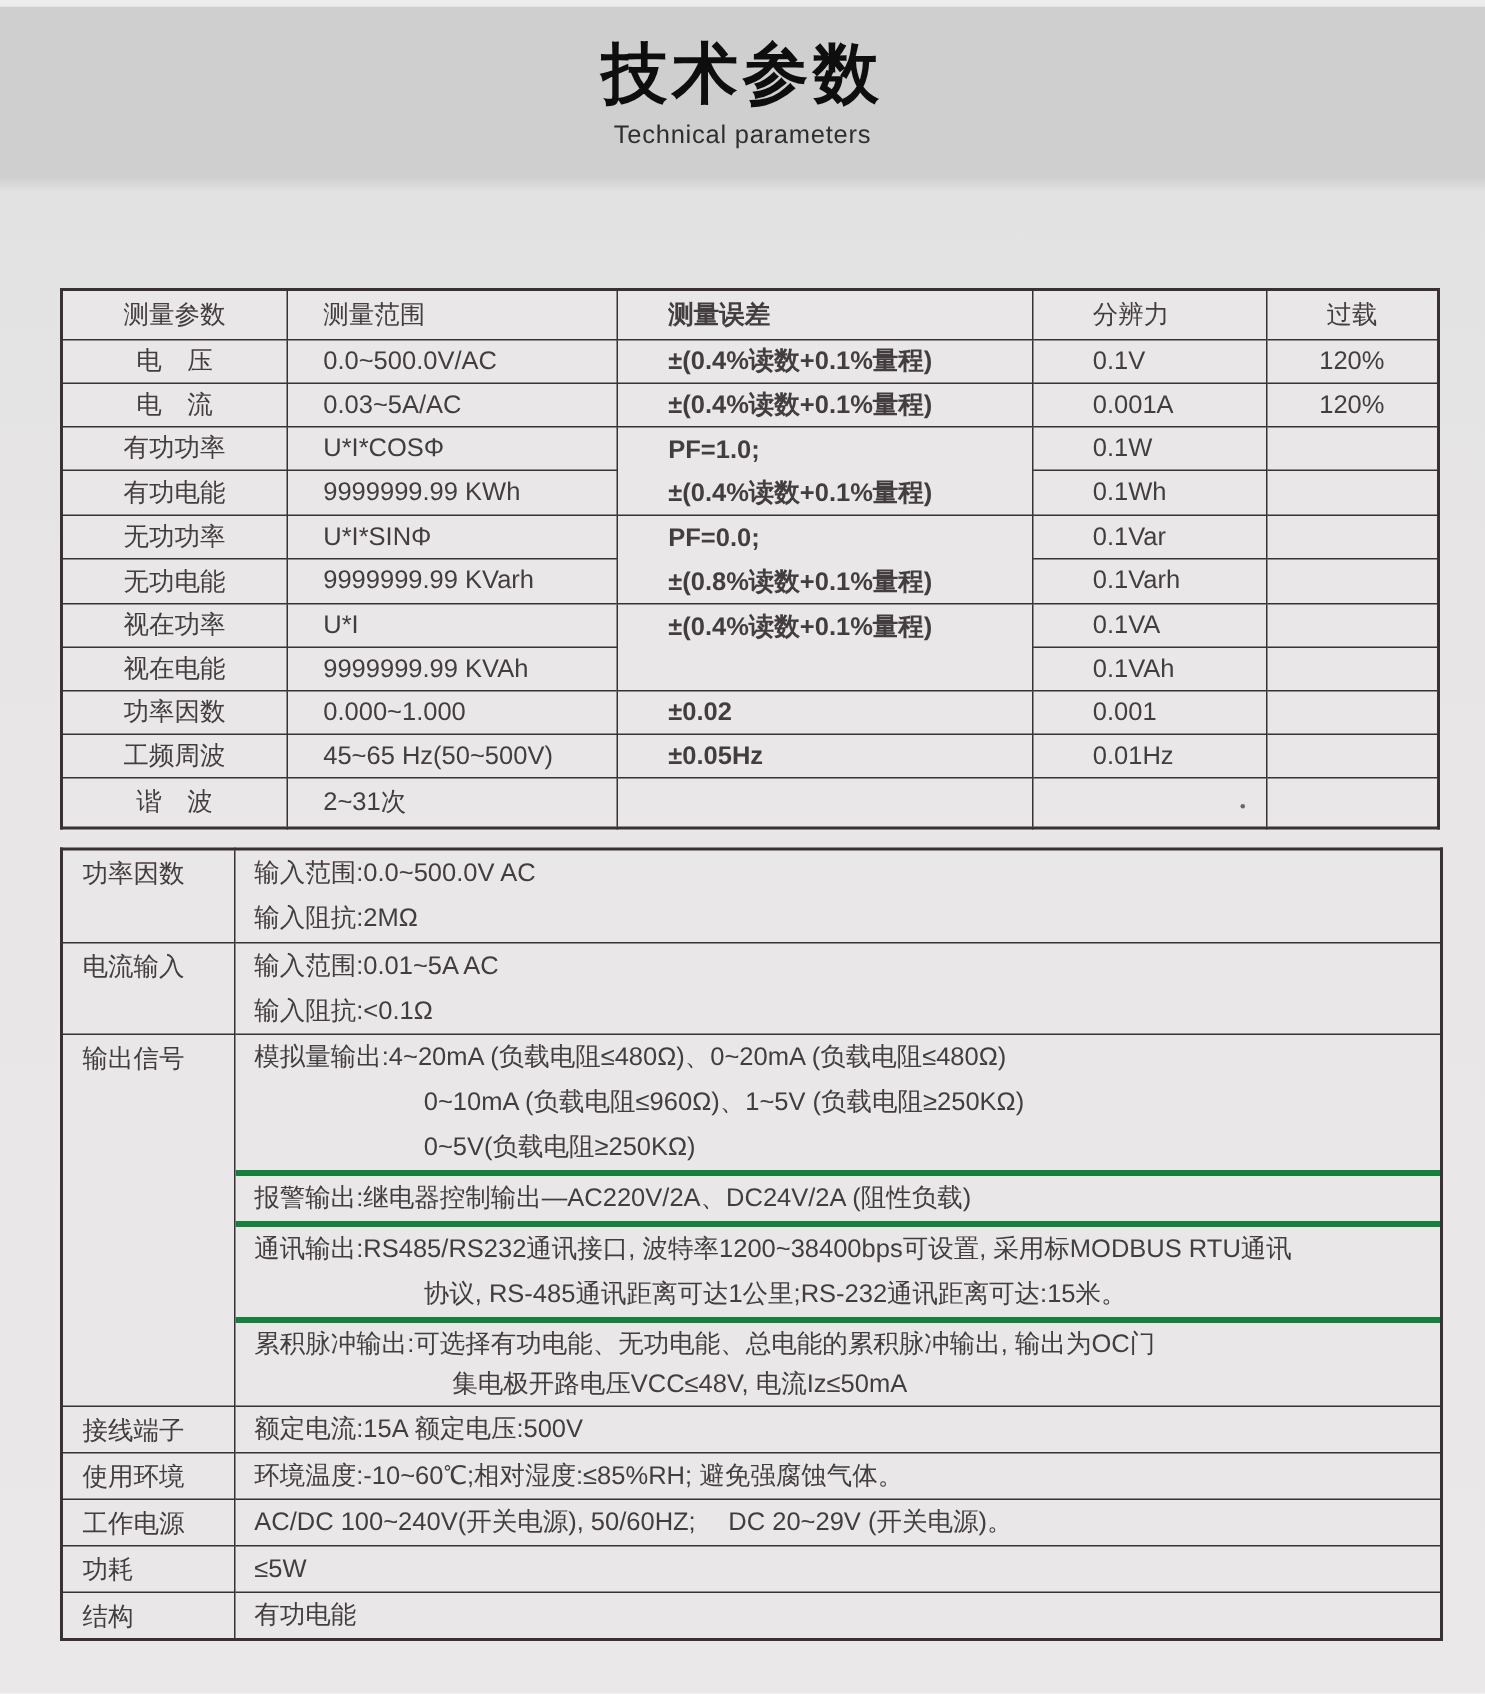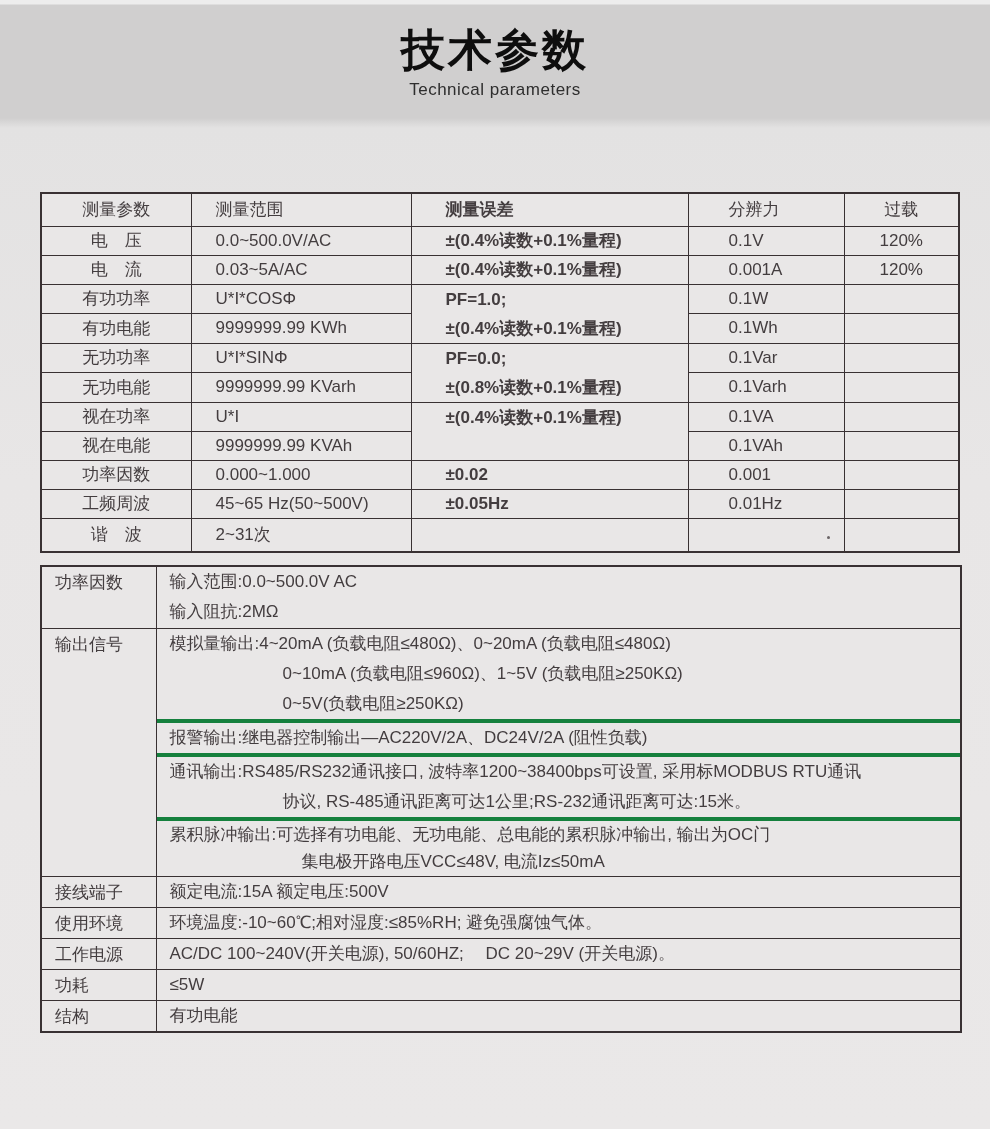--- a/index.html
+++ b/index.html
@@ -179,20 +179,27 @@
         <col style="width:805px">
     </colgroup>
     <tbody>
         <tr style="height: 62px;">
           <td class="lbl">功率因数</td>
           <td class="cnt">
             <div class="ln">输入范围:0.0~500.0V AC</div>
             <div class="ln">输入阻抗:2MΩ</div>
           </td>
         </tr>
+        <tr style="height: 60px;">
+          <td class="lbl">电流输入</td>
+          <td class="cnt">
+            <div class="ln">输入范围:0.01~5A AC</div>
+            <div class="ln">输入阻抗:&lt;0.1Ω</div>
+          </td>
+        </tr>
         <tr>
           <td class="lbl">输出信号</td>
           <td class="cnt">
             <div class="section" style="height: 90px;">
               <div class="ln">模拟量输出:4~20mA (负载电阻≤480Ω)、0~20mA (负载电阻≤480Ω)</div>
               <div class="ln ind1">0~10mA (负载电阻≤960Ω)、1~5V (负载电阻≥250KΩ)</div>
               <div class="ln ind1">0~5V(负载电阻≥250KΩ)</div>
             </div>
             <div class="section" style="height: 30px;">
               <div class="ln">报警输出:继电器控制输出—AC220V/2A、DC24V/2A (阻性负载)</div>

